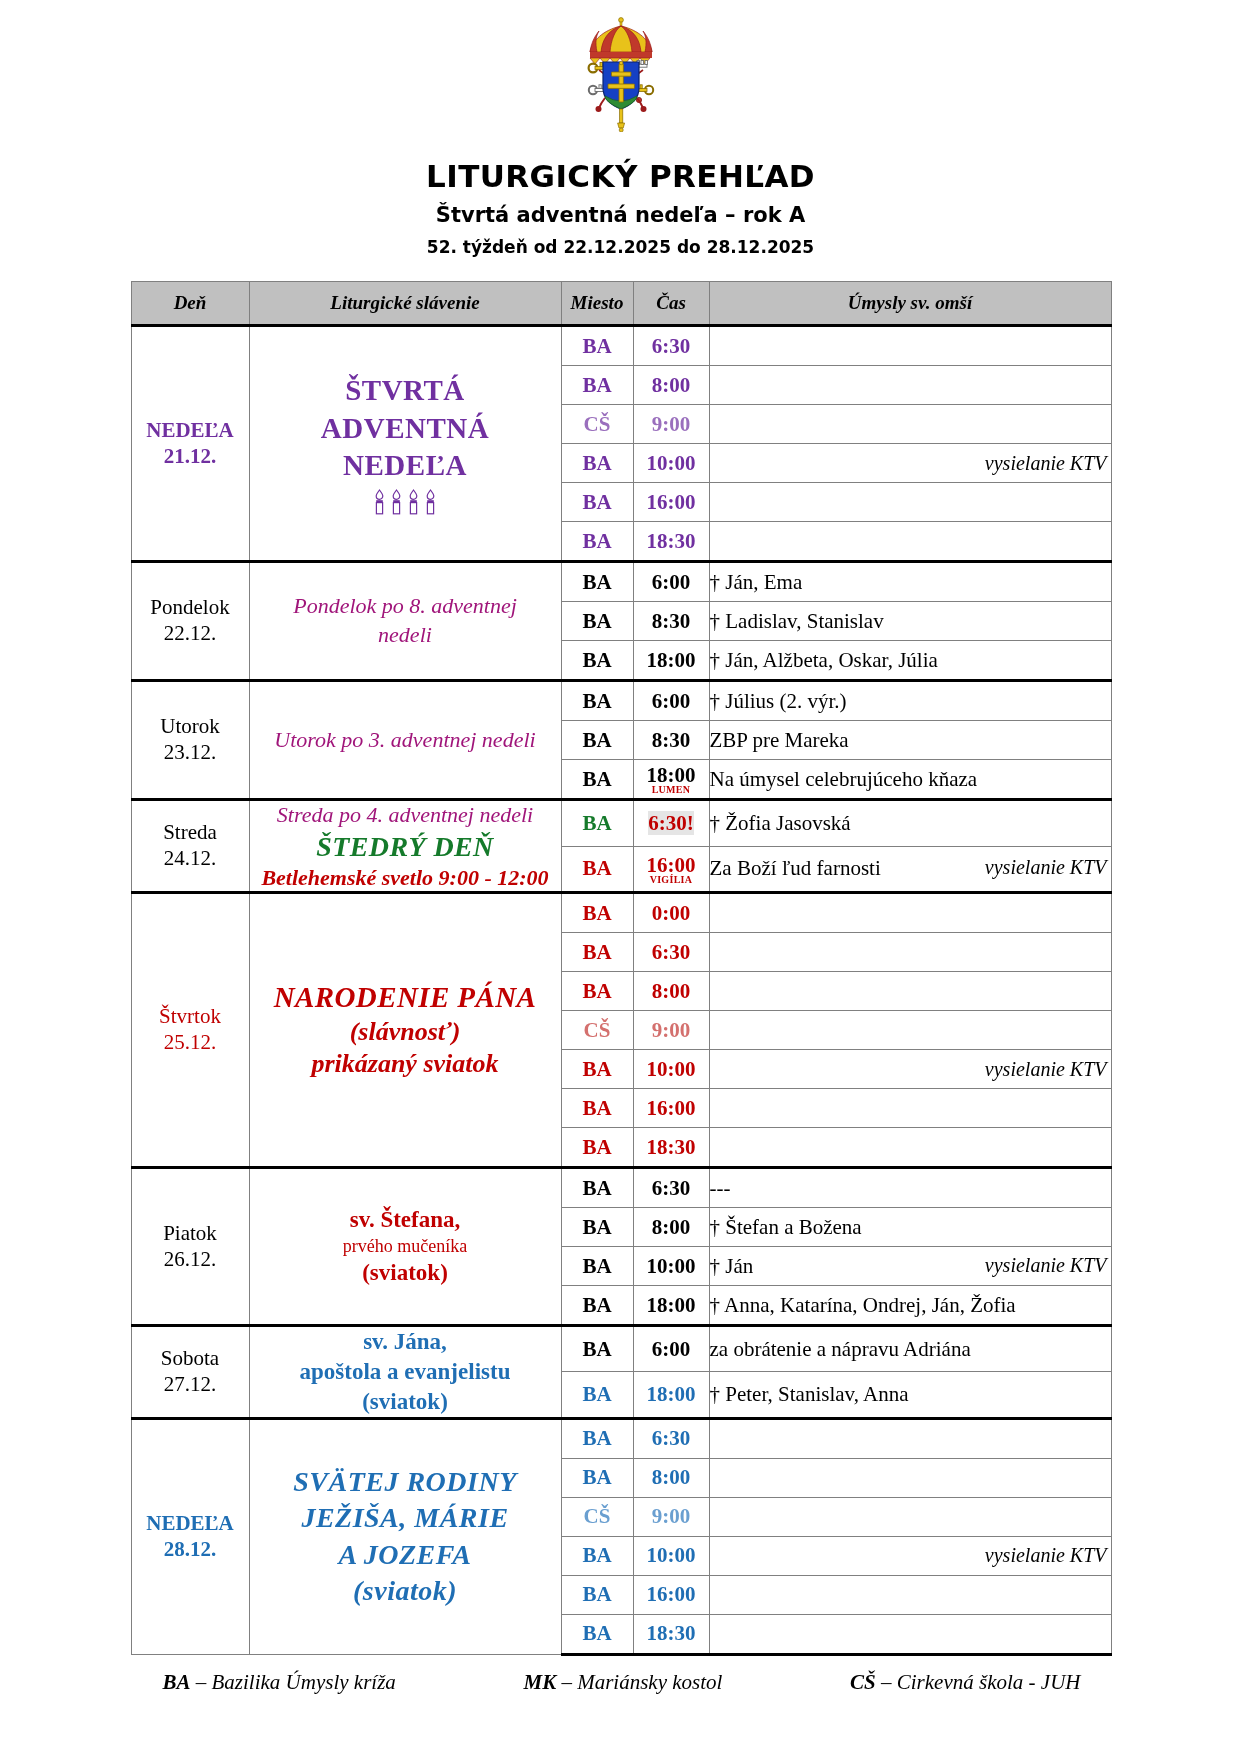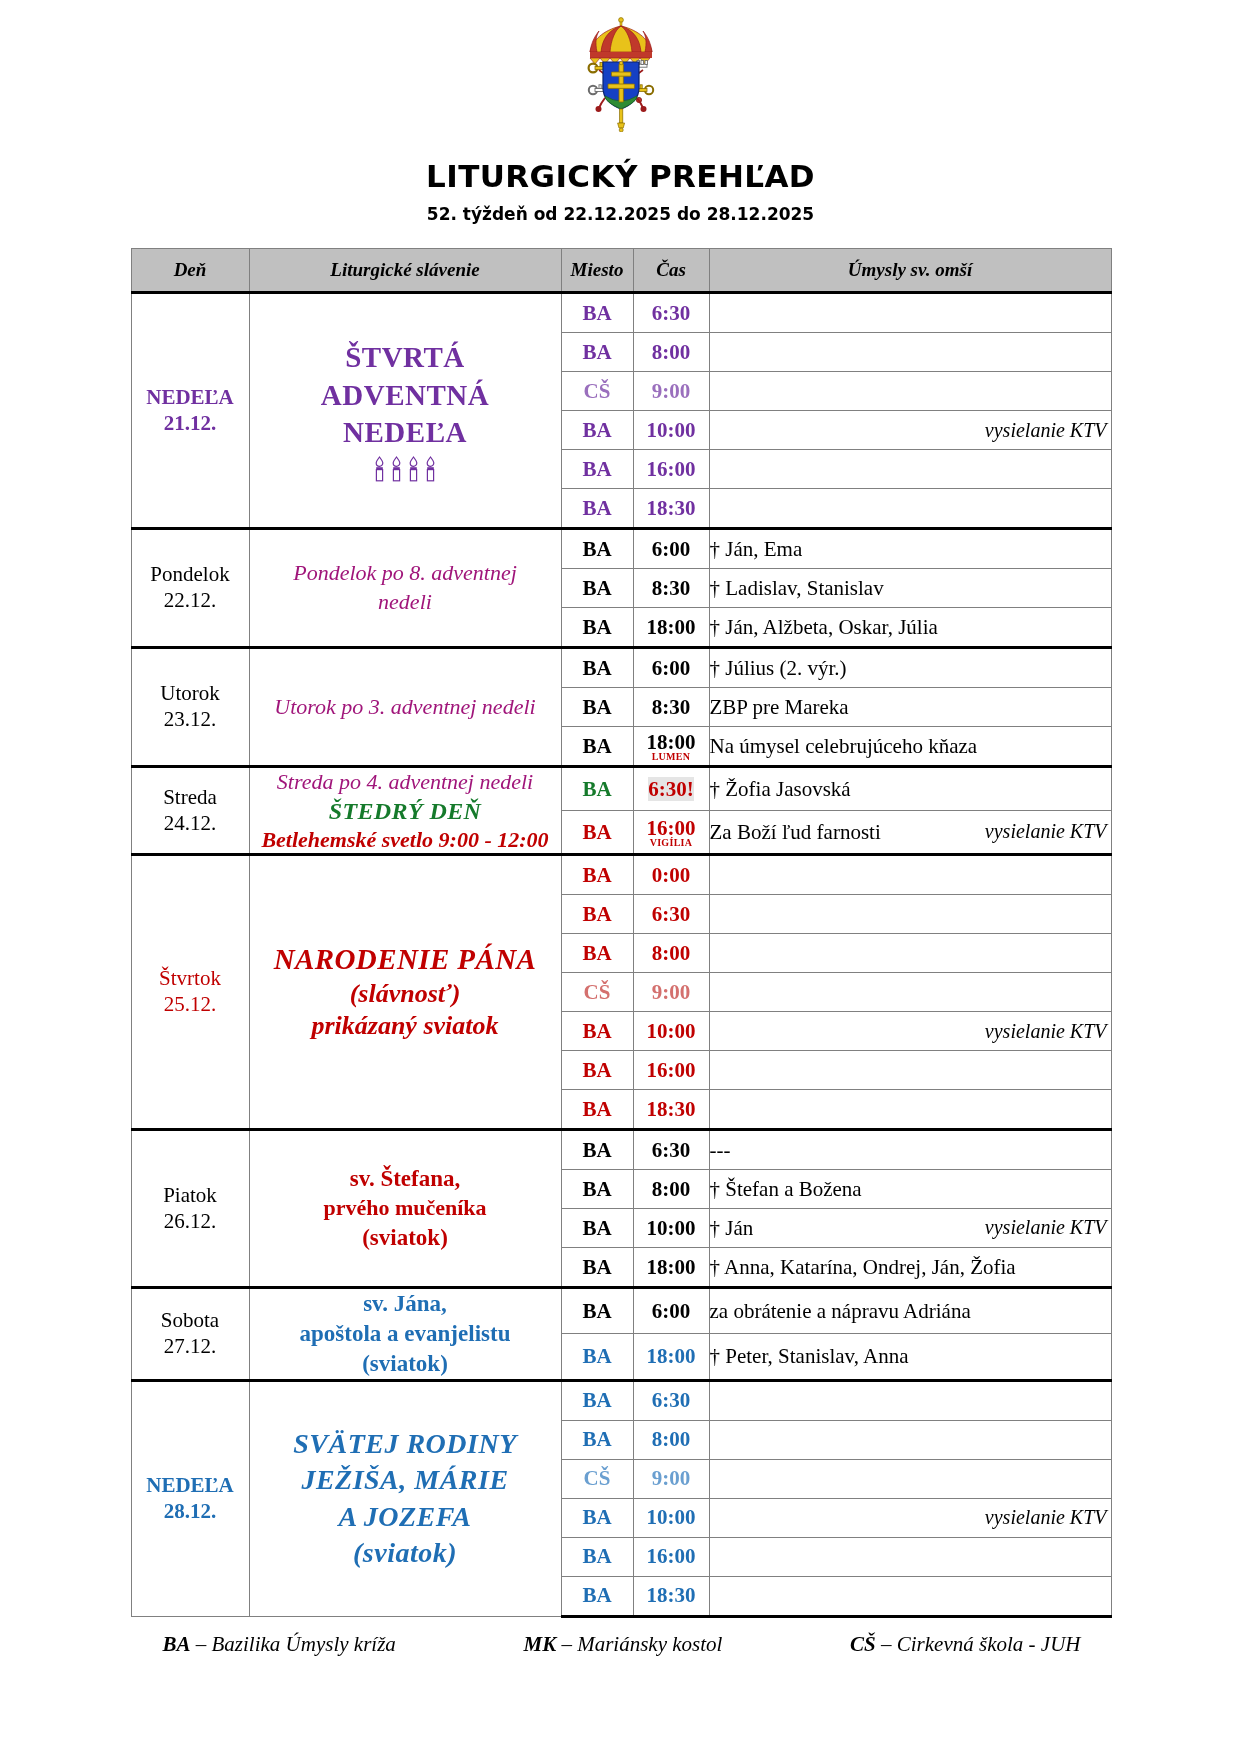--- a/index.html
+++ b/index.html
@@ -286,20 +286,21 @@
         <g fill="#e8c21a" stroke="#8a6d00" stroke-width="0.7">
           <rect x="54.6" y="95" width="3.2" height="14"></rect>
           <path d="M52.6 109 h7 l-1.4 5 h-4.2 z"></path>
           <circle cx="56.2" cy="116" r="2"></circle>
         </g>
       </svg>
     </span>
   </div>
 
   <div class="title-main">LITURGICKÝ PREHĽAD</div>
+  <div class="title-sub">Štvrtá adventná nedeľa – rok A</div>
   <div class="title-week">52. týždeň od 22.12.2025 do 28.12.2025</div>
 
   <div class="tbl-wrap">
     <table class="sched">
       <colgroup>
         <col class="c-day">
           <col class="c-cel">
           <col class="c-place">
           <col class="c-time">
           <col class="c-int">
@@ -417,21 +418,21 @@
             <td class="time clr-black"><span>18:00</span><span class="sublabel">Lumen</span></td>
             <td class="intent"><span>Na úmysel celebrujúceho kňaza</span></td>
           </tr>
           <tr class="grp-first">
             <td class="day clr-black" rowspan="2">
               <div style="font-weight:400;">Streda</div>
               <div style="font-weight:400;">24.12.</div>
             </td>
             <td class="cel" rowspan="2">
               <div class="clr-magenta" style="font-style:italic;font-weight:400;font-size:22px;">Streda po 4. adventnej nedeli</div>
-              <div class="clr-green" style="font-style:italic;font-weight:700;font-size:24px;letter-spacing:.4px;text-align:center;">ŠTEDRÝ DEŇ</div>
+              <div class="clr-green" style="font-style:italic;font-weight:700;font-size:28px;letter-spacing:.4px;text-align:center;">ŠTEDRÝ DEŇ</div>
               <div class="clr-red" style="font-style:italic;font-weight:700;font-size:22px;">Betlehemské svetlo 9:00 - 12:00</div>
             </td>
             <td class="place clr-green">BA</td>
             <td class="time clr-red"><span class="hl-yellow">6:30!</span></td>
             <td class="intent"><span>† Žofia Jasovská</span></td>
           </tr>
           <tr class=" grp-last">
             <td class="place clr-red">BA</td>
             <td class="time clr-red"><span>16:00</span><span class="sublabel">Vigília</span></td>
             <td class="intent"><span>Za Boží ľud farnosti</span><span class="ktv">vysielanie KTV</span></td>
@@ -482,21 +483,21 @@
             <td class="time clr-red"><span>18:30</span></td>
             <td class="intent">&nbsp;</td>
           </tr>
           <tr class="grp-first">
             <td class="day clr-black" rowspan="4">
               <div style="font-weight:400;">Piatok</div>
               <div style="font-weight:400;">26.12.</div>
             </td>
             <td class="cel" rowspan="4">
               <div class="clr-red" style="font-weight:700;font-size:23px;line-height:1.3;">sv. Štefana,</div>
-              <div class="clr-red" style="font-weight:700;font-size:22px;line-height:1.3;">prvého mučeníka</div>
+              <div class="clr-red" style="font-weight:400;font-size:18px;line-height:1.3;">prvého mučeníka</div>
               <div class="clr-red" style="font-weight:700;font-size:23px;line-height:1.3;">(sviatok)</div>
             </td>
             <td class="place clr-black">BA</td>
             <td class="time clr-black"><span>6:30</span></td>
             <td class="intent"><span>---</span></td>
           </tr>
           <tr>
             <td class="place clr-black">BA</td>
             <td class="time clr-black"><span>8:00</span></td>
             <td class="intent"><span>† Štefan a Božena</span></td>

